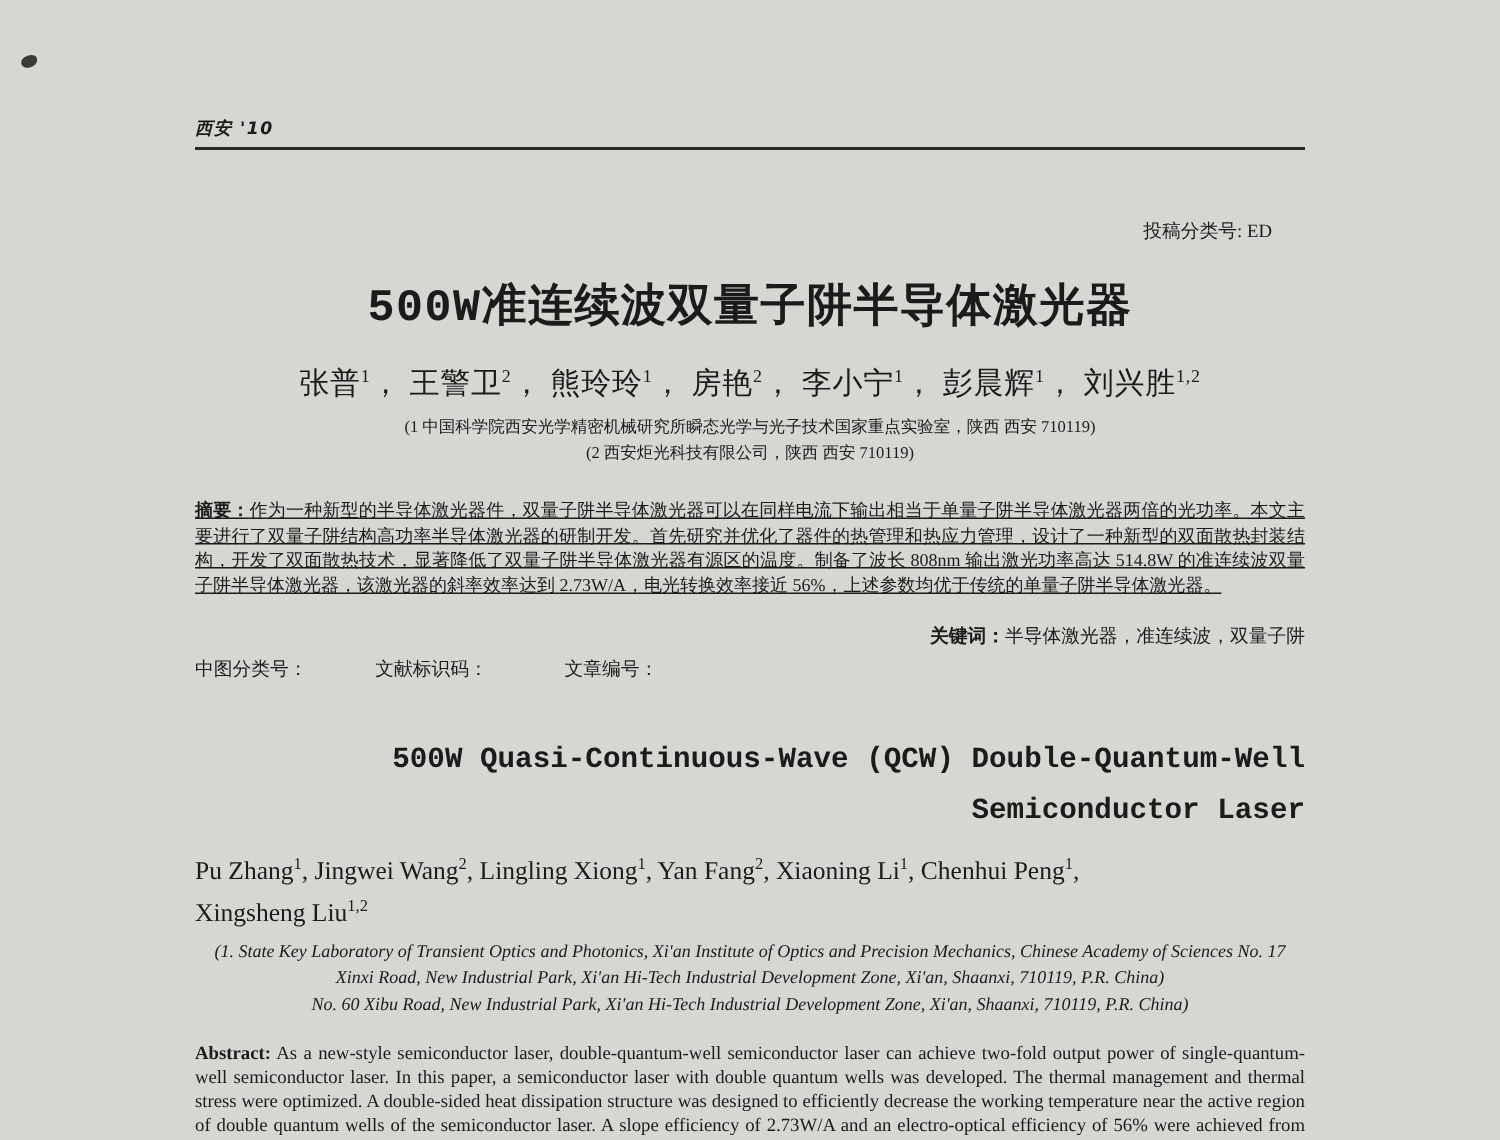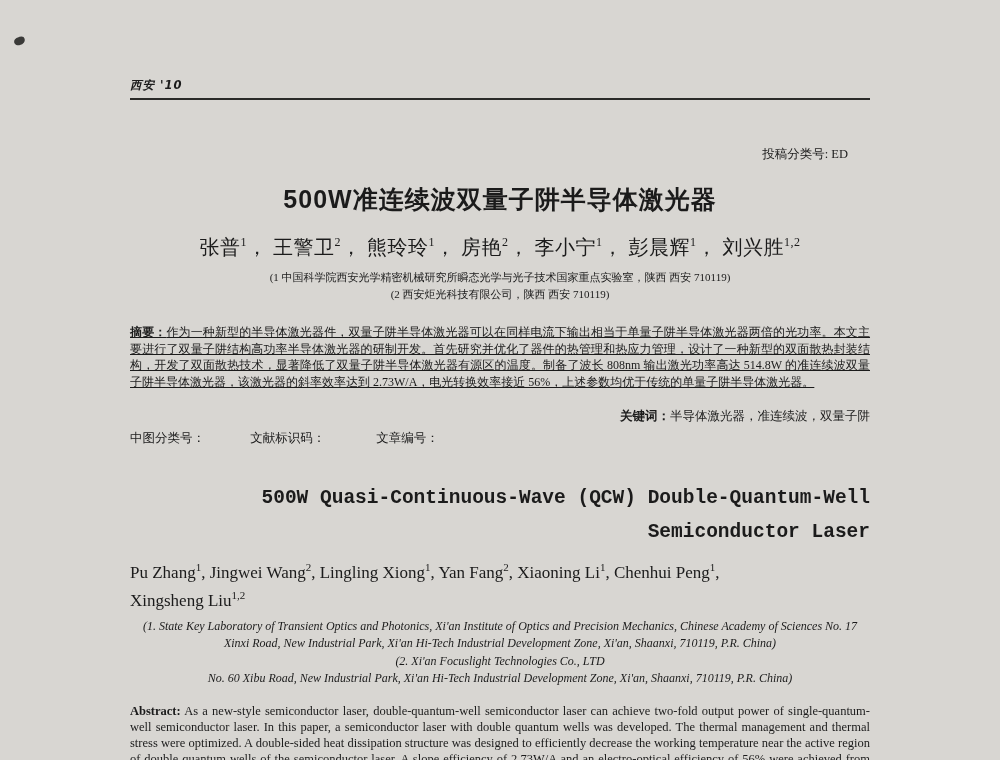--- a/index.html
+++ b/index.html
@@ -18,22 +18,22 @@
   .content{position:absolute;left:130px;top:78px;width:740px;}
   .conf-bar{
     display:flex;justify-content:space-between;align-items:flex-end;
     border-bottom:2px solid #2a2a28;padding-bottom:5px;
     font-family:"DejaVu Sans",sans-serif;font-weight:bold;font-style:italic;
     font-size:11.5px;letter-spacing:1px;
   }
   .classification{text-align:right;margin:46px 22px 0 0;font-size:12.5px;}
   .cn-title{
     margin:20px 0 0 0;text-align:center;
-    font-family:Liberation Sans, sans-serif;font-weight:bold;
-    font-size:25px;letter-spacing:1px;
+    font-family:Liberation Mono, monospace;font-weight:bold;
+    font-size:30px;letter-spacing:1px;
   }
   .cn-authors{margin-top:18px;text-align:center;font-size:20px;letter-spacing:0.5px;}
   .cn-authors sup{font-size:12px;}
   .cn-affils{margin-top:8px;text-align:center;font-size:11px;line-height:1.5;}
   .cn-abstract{margin:22px 0 0 0;font-size:12px;line-height:1.38;text-align:justify;text-decoration:underline;}
   .lbl{font-weight:bold;}
   .kw-line{margin-top:18px;font-size:12.5px;text-align:right;}
   .clc-line{margin-top:5px;font-size:12.5px;}
   .clc-line span{display:inline-block;}
   .clc-line .g1{margin-right:42px;}
@@ -98,20 +98,19 @@
     <div>
       <span><span>Pu Zhang</span><sup>1</sup><span>, </span></span><span><span>Jingwei Wang</span><sup>2</sup><span>, </span></span><span><span>Lingling Xiong</span><sup>1</sup><span>, </span></span><span><span>Yan Fang</span><sup>2</sup><span>, </span></span><span><span>Xiaoning Li</span><sup>1</sup><span>, </span></span><span><span>Chenhui Peng</span><sup>1</sup><span>,</span></span>
     </div>
     <div>
       <span><span>Xingsheng Liu</span><sup>1,2</sup></span>
     </div>
   </div>
 
   <div class="en-affils">
     <div>(1. State Key Laboratory of Transient Optics and Photonics, Xi'an Institute of Optics and Precision Mechanics, Chinese Academy of Sciences No. 17 Xinxi Road, New Industrial Park, Xi'an Hi-Tech Industrial Development Zone, Xi'an, Shaanxi, 710119, P.R. China)</div>
-    <div>(2. Xi'an Focuslight Technologies Co., LTD</div>
     <div>No. 60 Xibu Road, New Industrial Park, Xi'an Hi-Tech Industrial Development Zone, Xi'an, Shaanxi, 710119, P.R. China)</div>
   </div>
 
   <p class="en-abstract"><span class="lbl">Abstract:</span>
     <span>As a new-style semiconductor laser, double-quantum-well semiconductor laser can achieve two-fold output power of single-quantum-well semiconductor laser. In this paper, a semiconductor laser with double quantum wells was developed. The thermal management and thermal stress were optimized. A double-sided heat dissipation structure was designed to efficiently decrease the working temperature near the active region of double quantum wells of the semiconductor laser. A slope efficiency of 2.73W/A and an electro-optical efficiency of 56% were achieved from the 500W 808nm QCW double-quantum-well semiconductor laser, which are much</span></p>
 
 </div>
 
 </body></html>

